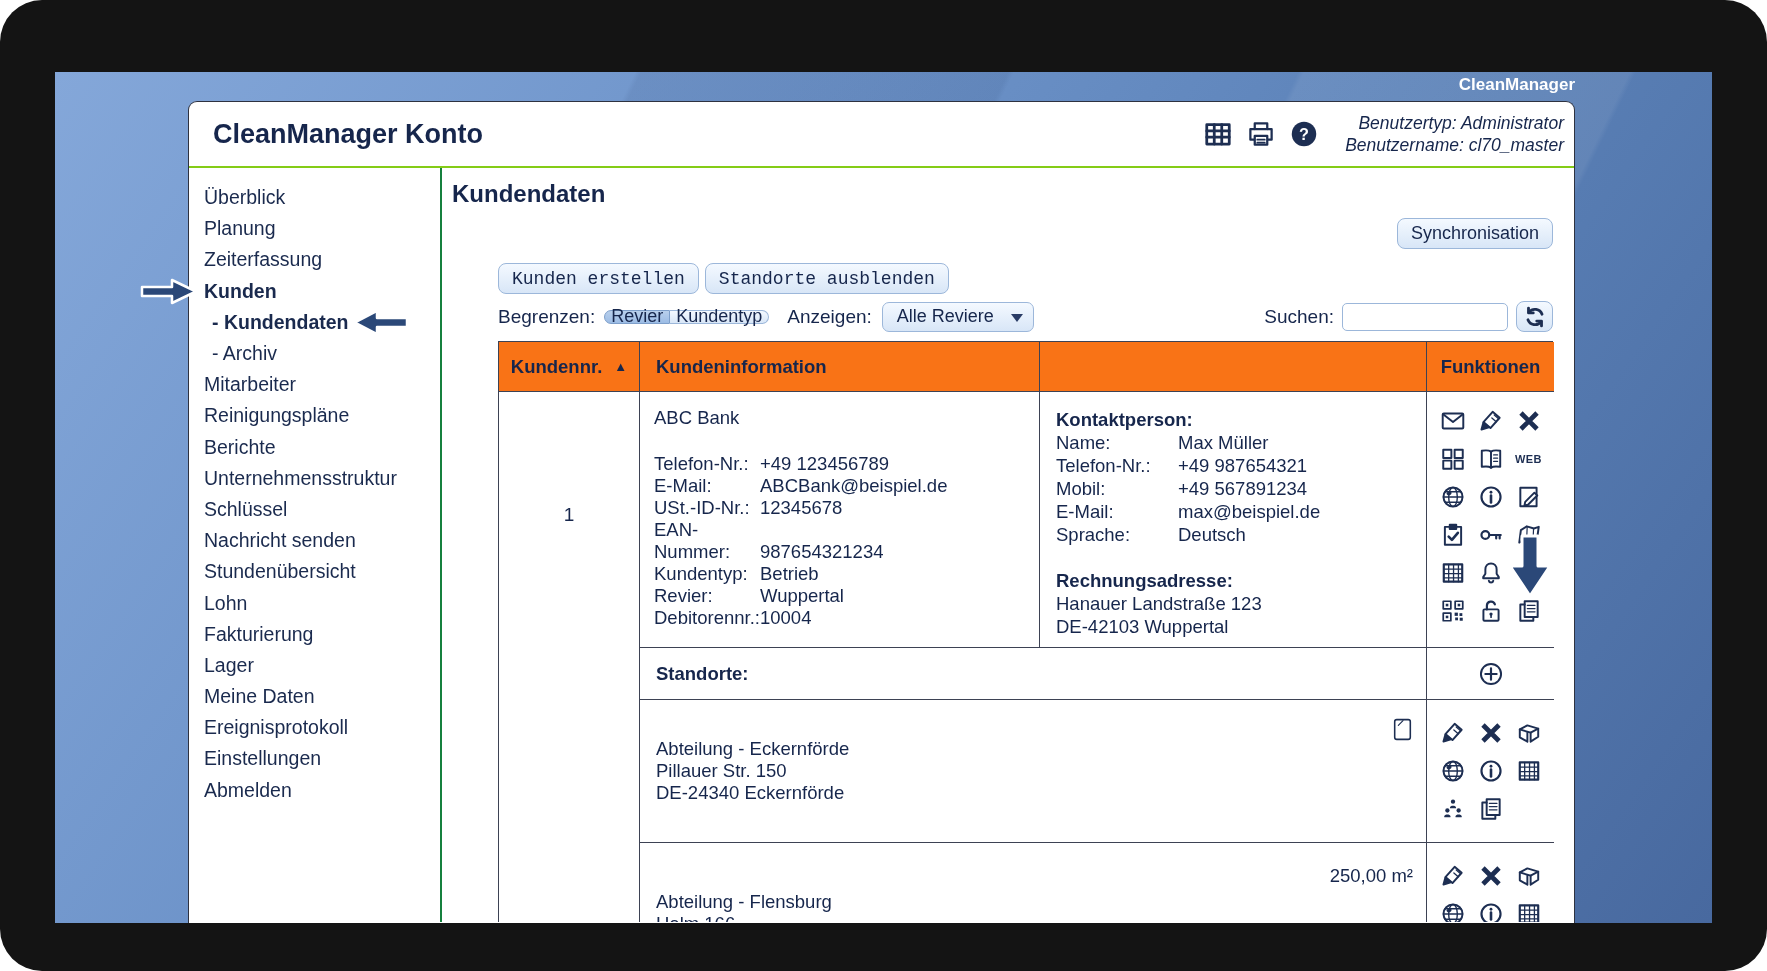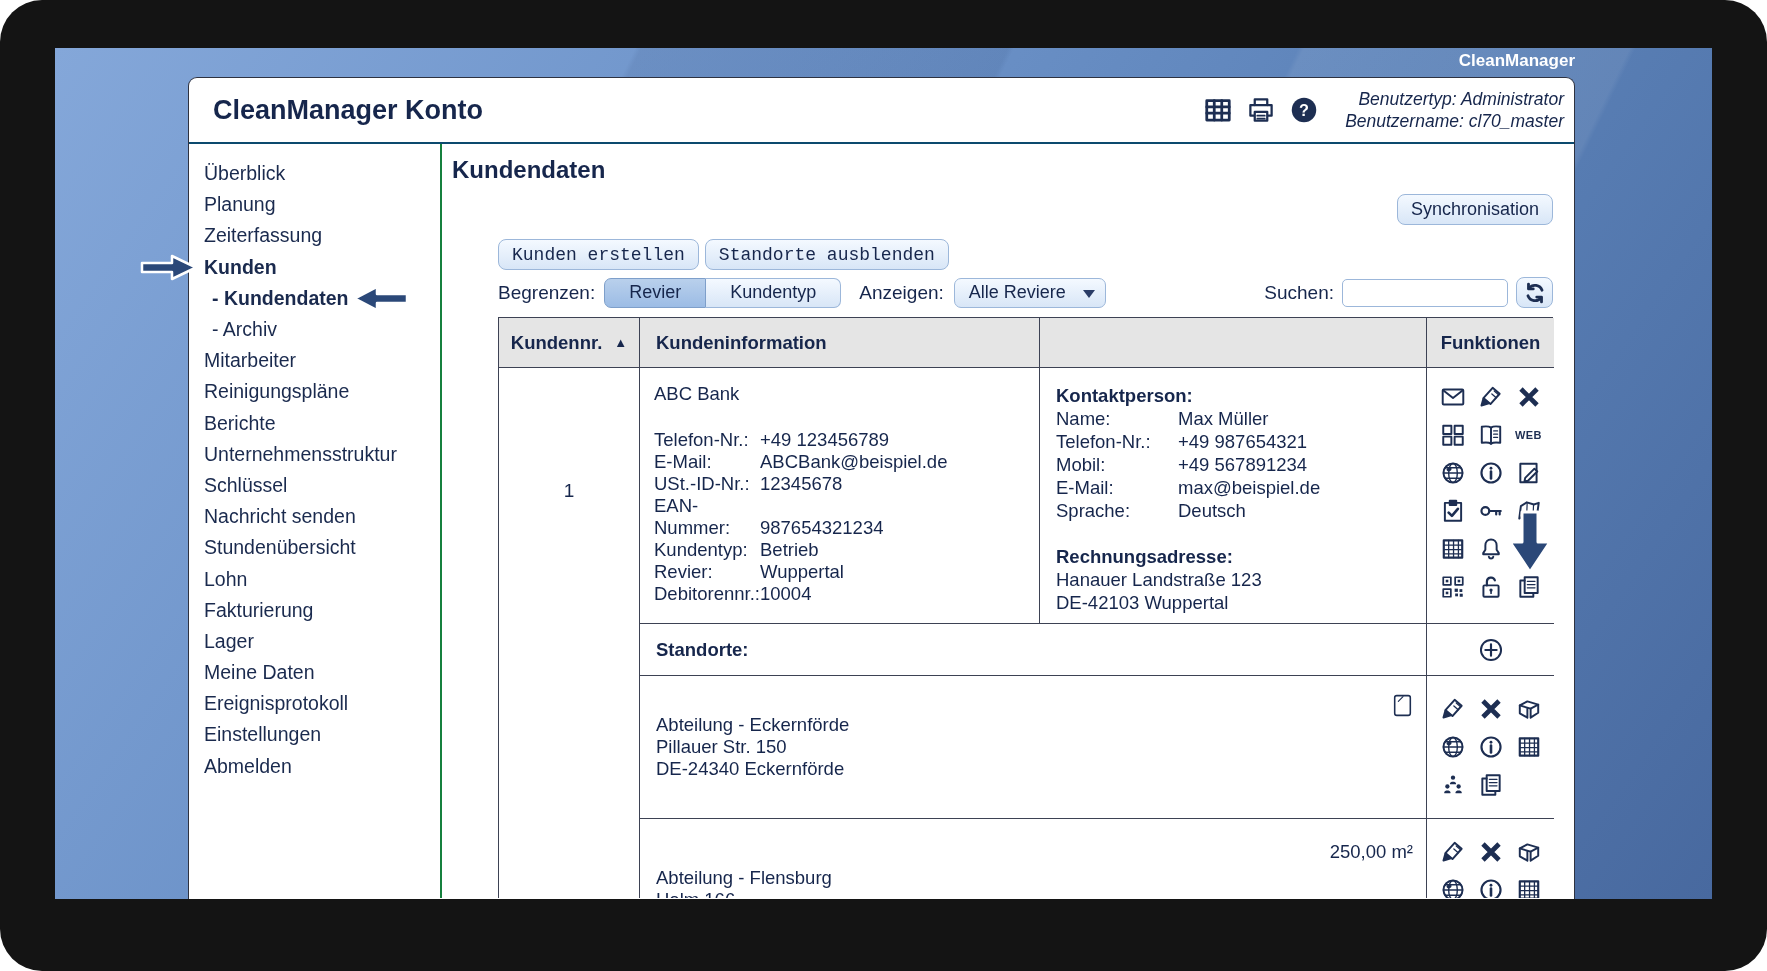--- a/index.html
+++ b/index.html
@@ -1,34 +1,34 @@
 <!DOCTYPE html>
 <html><head>
 <meta charset="utf-8">
 <style>
   * { margin:0; padding:0; box-sizing:border-box; }
   html,body { width:1767px; height:971px; background:#ffffff; font-family:"Liberation Sans","DejaVu Sans",sans-serif; }
   body { position:relative; overflow:hidden; }
 
   .frame { position:absolute; inset:0; background:#141414; border-radius:42px; }
 
-  .desktop { position:absolute; left:55px; top:48px; width:1657px; height:851px; overflow:hidden;
+  .desktop { position:absolute; left:55px; top:72px; width:1657px; height:851px; overflow:hidden;
     background:linear-gradient(125deg,#84a7d9 0%,#6d93c9 35%,#5a80b6 65%,#48699f 100%); }
   .desktop::before { content:''; position:absolute; inset:0; pointer-events:none;
     background:
       linear-gradient(116deg, rgba(255,255,255,0) 60%, rgba(255,255,255,.07) 60.3%, rgba(255,255,255,.07) 76%, rgba(255,255,255,0) 76.3%),
       linear-gradient(116deg, rgba(16,35,75,0) 28%, rgba(16,35,75,.08) 28.3%, rgba(16,35,75,.08) 46%, rgba(16,35,75,0) 46.3%); }
 
   .brand { position:absolute; top:3px; left:0; width:1520px; text-align:right;
     color:#ffffff; font-weight:bold; font-size:17px; }
 
   .panel { position:absolute; left:133px; top:29px; width:1387px; height:822px;
     background:#ffffff; border:1px solid #2e3240; border-bottom:none; border-radius:9px 9px 0 0; }
 
-  .p-header { height:66px; border-bottom:2px solid #0c4a6e; display:flex; align-items:center; padding:0 8px 0 24px; }
+  .p-header { height:66px; border-bottom:2px solid #84cc16; display:flex; align-items:center; padding:0 8px 0 24px; }
   .app-title { font-size:27px; font-weight:bold; color:#16264c; }
   .h-right { margin-left:auto; display:flex; align-items:center; gap:26px; }
   .h-icons { display:flex; gap:13px; align-items:center; }
   .h-icons .ico svg { width:30px; height:30px; }
   .user-block { text-align:right; font-style:italic; font-size:17.5px; line-height:22px; color:#16264c; padding-right:2px; }
 
   .p-body { display:flex; height:754px; }
 
   .sidebar { width:253px; border-right:2px solid #15803d; padding:14px 0 0 15px;
     font-size:19.5px; color:#1a2a4e; flex:none; }
@@ -42,41 +42,41 @@
   .page-heading { font-size:24px; font-weight:bold; color:#16264c; margin-top:4px; }
   .content { width:1055px; margin-left:46px; position:relative; color:#16264c; }
 
   .sync-row { display:flex; justify-content:flex-end; margin-top:10px; height:32px; }
   .btn { display:inline-flex; align-items:center; justify-content:center;
     background:linear-gradient(#f4f9ff,#d8e6f7); border:1px solid #9cb7da; border-radius:8px;
     color:#16264c; font-size:18px; padding:0 13px; height:31px; font-family:inherit; cursor:pointer; }
   .toolbar-row { margin-top:13px; display:flex; gap:6px;font-family:Liberation Mono, monospace; }
   .filter-row { margin-top:7px; display:flex; align-items:center; font-size:19px; }
   .toggle-group { display:flex; margin-left:9px; }
-  .toggle { height:30px; padding:0 24px; font-size:18px; border:1px solid #9cb7da; display:flex; align-items:center; cursor:pointer; }
+  .toggle { height:14px; padding:0 6px; font-size:18px; border:1px solid #9cb7da; display:flex; align-items:center; cursor:pointer; }
   .toggle.selected { background:linear-gradient(#b9d0ec,#9cbce5); border-color:#7e9fca; border-radius:7px 0 0 7px; }
   .toggle.unselected { background:linear-gradient(#f4f9ff,#d8e6f7); border-left:none; border-radius:0 7px 7px 0; }
   .show-label { margin-left:18px; }
   .select { margin-left:10px; width:152px; height:30px; position:relative; padding:0 26px 0 14px;
     display:flex; align-items:center; font-size:18px; background:linear-gradient(#f4f9ff,#d8e6f7);
     border:1px solid #9cb7da; border-radius:7px; cursor:pointer; }
   .caret { position:absolute; right:10px; top:11px; width:0; height:0;
     border-left:6px solid transparent; border-right:6px solid transparent; border-top:8px solid #2a3c66; }
   .search-group { margin-left:auto; display:flex; align-items:center; gap:8px; }
   .search-input { width:166px; height:28px; border:1px solid #9cb7da; border-radius:5px; font-size:17px;
     padding:0 8px; color:#16264c; background:#fff; font-family:inherit; }
   .icon-btn { width:37px; height:31px; padding:0; }
   .icon-btn svg { width:22px; height:22px; }
 
   .ctable { margin-top:9px; border:1.5px solid #3d4254; border-bottom:none; font-size:18.5px;
     display:grid; grid-template-columns:141px 400px 387px 127px; grid-template-rows:50px 256px 52px 143px 140px; }
   .cell { border-right:1px solid #3d4254; border-bottom:1px solid #3d4254; background:#fff; position:relative; }
   .cell.no-r { border-right:none; }
   .cell.no-b { border-bottom:none; }
-  .hcell { background:#e5e5e5; font-weight:bold; display:flex; align-items:center; }
+  .hcell { background:#f97316; font-weight:bold; display:flex; align-items:center; }
   .hcell.center { justify-content:center; }
   .hcell.padded { padding-left:16px; }
   .sort-tri { font-size:13px; margin-left:12px; }
   .cell-num { grid-row:2/6; grid-column:1; display:flex; justify-content:center; align-items:flex-start; padding-top:112px; font-size:19px; }
   .cell-info { grid-row:2; grid-column:2; padding:15px 12px 0 14px; line-height:22px; }
   .info-name { margin-bottom:24px; }
   .kv { display:grid; grid-template-columns:106px 1fr; align-items:end; }
   .cell-contact { grid-row:2; grid-column:3; padding:16px 12px 0 16px; line-height:23px; }
   .kv2 { display:grid; grid-template-columns:122px 1fr; }
   .bold-line { font-weight:bold; }

